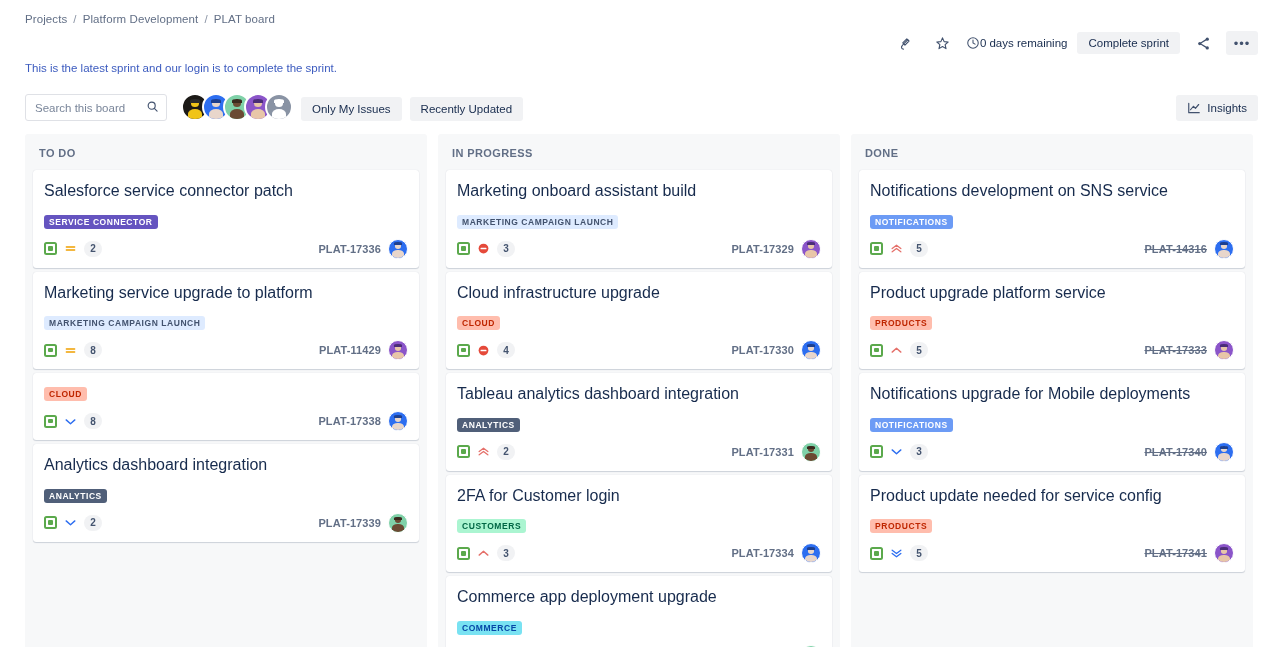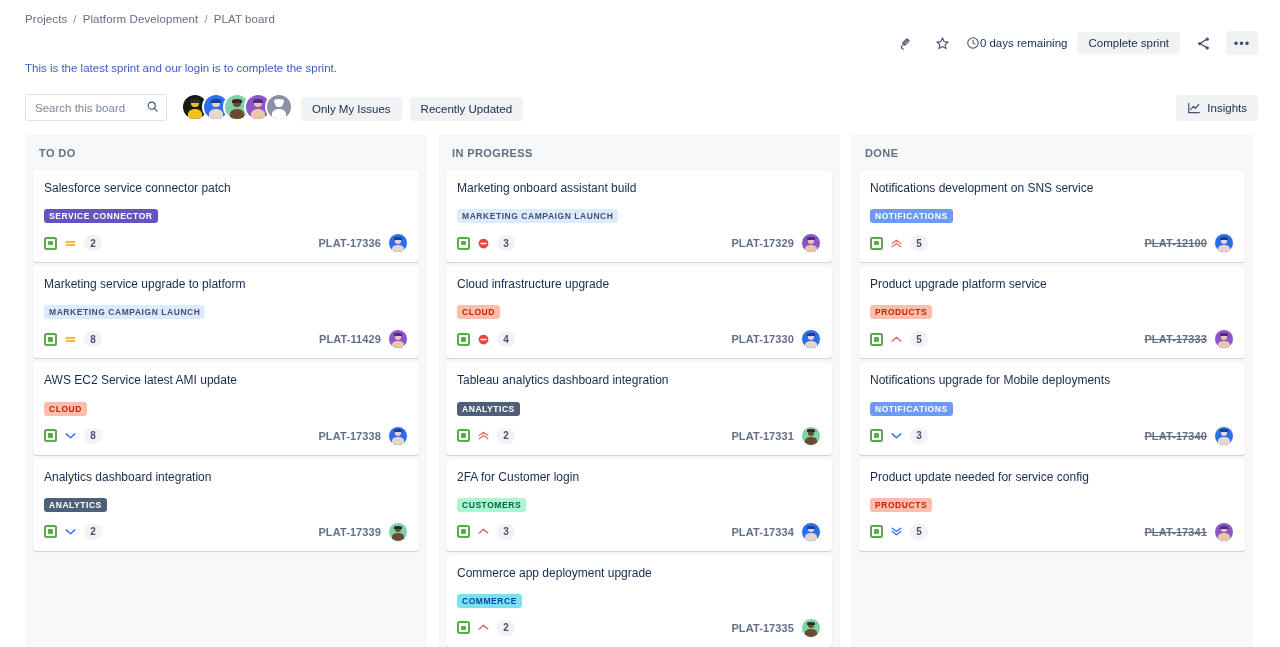--- a/index.html
+++ b/index.html
@@ -129,21 +129,21 @@
   }
   .col-cards { padding: 0 8px 8px 8px; display: flex; flex-direction: column; gap: 4px; }
 
   .card {
     background: #fff; border-radius: 3px;
     box-shadow: 0 1px 1px rgba(9,30,66,.16), 0 0 1px rgba(9,30,66,.16);
     padding: 10px 11px 9px 11px;
     cursor: pointer;
   }
   .card-title {
-    font-size: 12px; color: #172b4d; line-height: 1.35;
+    font-size: 16px; color: #172b4d; line-height: 1.35;
     margin-bottom: 9px;
   }
   .card-label {
     display: inline-block;
     font-size: 8.5px; font-weight: bold; letter-spacing: .55px;
     padding: 2px 5px; border-radius: 3px; text-transform: uppercase;
     margin-bottom: 10px;
   }
   .card-foot {
     display: flex; align-items: center; gap: 7px;
@@ -304,21 +304,21 @@
               <span class="points">8</span>
               <div class="foot-right">
                 <span class="issue-key">PLAT-11429</span>
                 <div class="av av-sm" style="background: rgb(139, 85, 201);">
                   <div class="body" style="background: rgb(232, 198, 168);"></div>
                   <div class="head" style="background: rgb(232, 198, 168);"></div>
                   <div style="position: absolute; width: 40%; height: 16%; left: 30%; top: 16%; border-radius: 50% 50% 0px 0px; background: rgb(75, 45, 120);"></div>
                 </div>
               </div>
             </div></div>
-          <div class="card"><div class="card-title">AWS EC2 Service latest AMI update</div><span class="card-label" style="background: rgb(255, 189, 173); color: rgb(191, 38, 0);">CLOUD</span><div class="card-foot">
+          <div class="card"><span class="card-label" style="background: rgb(255, 189, 173); color: rgb(191, 38, 0);">CLOUD</span><div class="card-foot">
               <span class="issue-type"></span>
               <span class="prio">
                 <svg width="13" height="13" viewBox="0 0 24 24">
                   <path d="M4 9 L12 16 L20 9" fill="none" stroke="#2d6ef0" stroke-width="2.6" stroke-linecap="round" stroke-linejoin="round"></path>
                 </svg>
               </span>
               <span class="points">8</span>
               <div class="foot-right">
                 <span class="issue-key">PLAT-17338</span>
                 <div class="av av-sm" style="background: rgb(45, 110, 240);">
@@ -446,21 +446,21 @@
           <div class="card"><div class="card-title">Notifications development on SNS service</div><span class="card-label" style="background: rgb(108, 155, 245); color: rgb(255, 255, 255);">NOTIFICATIONS</span><div class="card-foot">
               <span class="issue-type"></span>
               <span class="prio">
                 <svg width="13" height="13" viewBox="0 0 24 24">
                   <path d="M4 12 L12 6 L20 12" fill="none" stroke="#e5706a" stroke-width="2.4" stroke-linecap="round" stroke-linejoin="round"></path>
                   <path d="M4 18 L12 12 L20 18" fill="none" stroke="#e5706a" stroke-width="2.4" stroke-linecap="round" stroke-linejoin="round"></path>
                 </svg>
               </span>
               <span class="points">5</span>
               <div class="foot-right">
-                <span class="issue-key done">PLAT-12100</span>
+                <span class="issue-key done">PLAT-14316</span>
                 <div class="av av-sm" style="background: rgb(45, 110, 240);">
                   <div class="body" style="background: rgb(232, 214, 203);"></div>
                   <div class="head" style="background: rgb(232, 214, 203);"></div>
                   <div style="position: absolute; width: 40%; height: 16%; left: 30%; top: 16%; border-radius: 50% 50% 0px 0px; background: rgb(29, 63, 143);"></div>
                 </div>
               </div>
             </div></div>
           <div class="card"><div class="card-title">Product upgrade platform service</div><span class="card-label" style="background: rgb(255, 189, 173); color: rgb(191, 38, 0);">PRODUCTS</span><div class="card-foot">
               <span class="issue-type"></span>
               <span class="prio">

